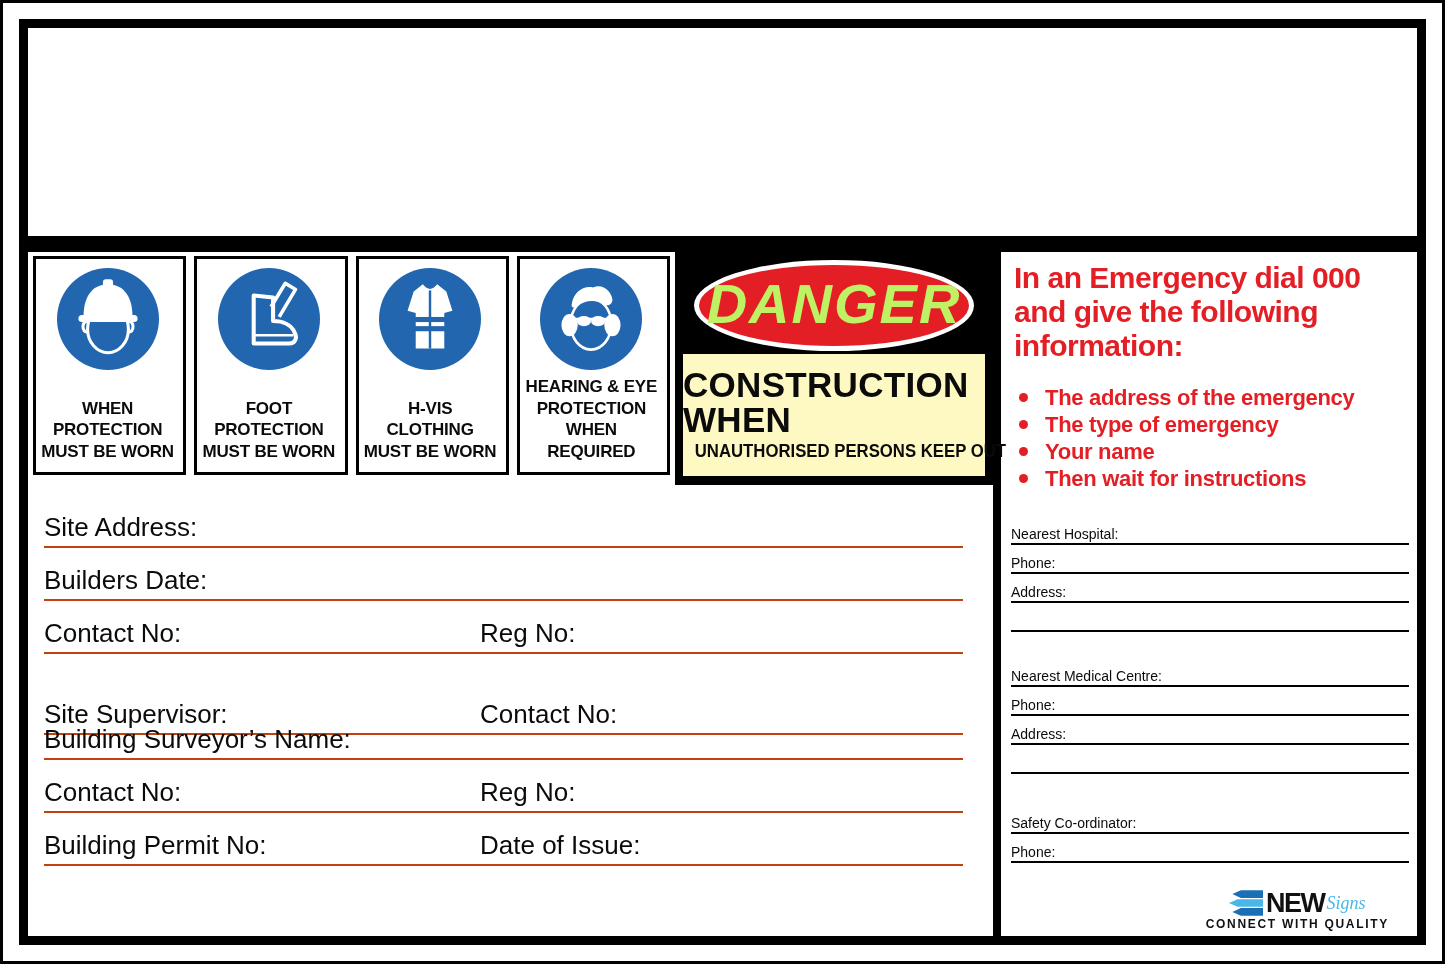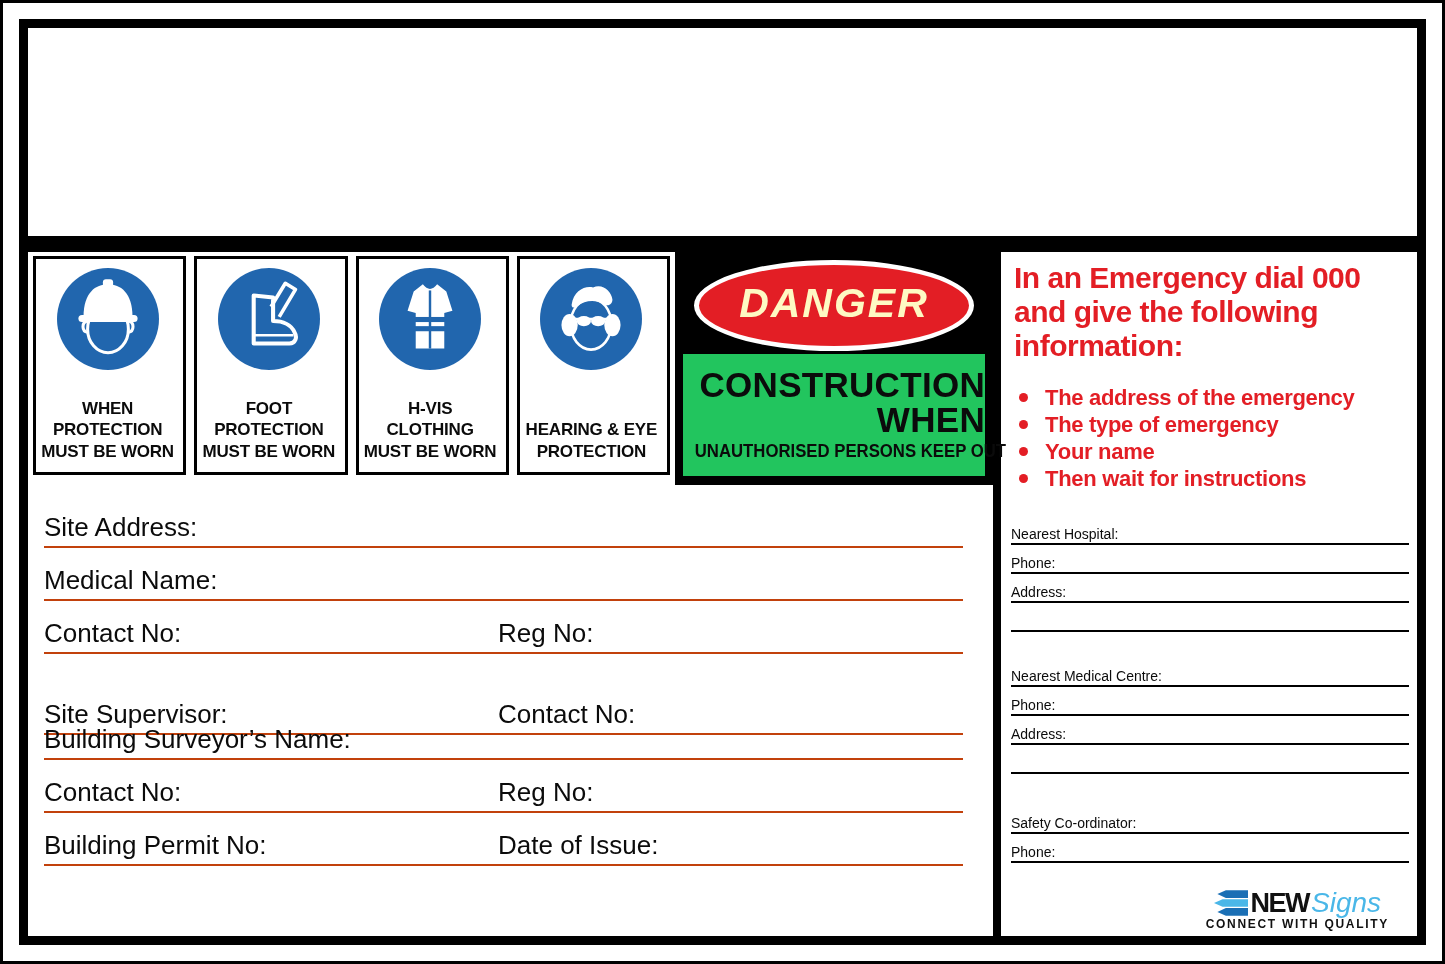--- a/index.html
+++ b/index.html
@@ -29,32 +29,32 @@
   .picto-label{font-weight:bold;font-size:17px;line-height:21.5px;text-align:center;letter-spacing:-0.2px;}
   .ic-bg{fill:var(--blue);}
   .ic-fg{fill:#fff;}
   .ic-st{fill:none;stroke:#fff;}
 
   
   .danger{position:absolute;left:647px;top:224px;width:318px;height:233px;background:#000;}
   .oval{position:absolute;left:19px;top:8px;width:280px;height:91px;background:var(--red);
     border:5px solid #fff;border-radius:50%;box-sizing:border-box;
     display:flex;align-items:center;justify-content:center;}
-  .oval span{color:#fef9c3;font-size:41px;font-weight:900;font-style:italic;letter-spacing:2px;padding-bottom:4px;}
-  .danger-white{position:absolute;left:8px;right:8px;top:102px;bottom:9px;background:#22c55e;
-    text-align:right;padding-top:13px;box-sizing:border-box;}
+  .oval span{color:#bef264;font-size:56px;font-weight:900;font-style:italic;letter-spacing:2px;padding-bottom:4px;}
+  .danger-white{position:absolute;left:8px;right:8px;top:102px;bottom:9px;background:#fef9c3;
+    text-align:left;padding-top:13px;box-sizing:border-box;}
   .d-title{font-size:35px;font-weight:900;line-height:35px;letter-spacing:0.3px;}
   .d-sub{font-size:18px;font-weight:bold;margin-top:4px;white-space:nowrap;}
   .d-sub span{display:inline-block;transform:scaleX(0.93);transform-origin:center;}
 
   
   .form-area{position:absolute;left:16px;top:0;width:919px;height:100%;}
   .f-row{position:absolute;left:0;width:100%;height:36px;border-bottom:2px solid #c2410c;}
   .f-label{position:absolute;bottom:3px;left:0;font-size:26px;white-space:nowrap;}
-  .f-label.second{left:454px;}
+  .f-label.second{left:436px;}
 
   
   .em-panel{position:absolute;left:973px;top:224px;right:0;bottom:0;}
   .em-heading{position:absolute;left:13px;top:9px;right:4px;color:var(--red);
     font-weight:bold;font-size:30px;line-height:34px;letter-spacing:-0.5px;}
   .em-bullets{position:absolute;left:13px;top:132px;right:4px;margin:0;padding:0;list-style:none;}
   .em-bullets li{position:relative;padding-left:31px;color:var(--red);font-weight:bold;
     font-size:22px;line-height:27px;letter-spacing:-0.3px;white-space:nowrap;}
   .em-bullets li::before{content:"";position:absolute;left:5px;top:9px;width:9px;height:9px;
     border-radius:50%;background:var(--red);}
@@ -62,21 +62,21 @@
   .c-group + .c-group{margin-top:26px;}
   .c-group:nth-of-type(3){margin-top:31px;}
   .c-row{height:29px;border-bottom:2px solid #000;box-sizing:border-box;position:relative;}
   .c-label{position:absolute;bottom:1px;left:0;font-size:14px;white-space:nowrap;margin-top:31px;}
 
   
   .logo{position:absolute;right:28px;bottom:5px;text-align:center;}
   .logo-row{display:flex;align-items:center;justify-content:center;gap:3px;}
   .logo-row svg{width:34px;height:26px;display:block;}
   .logo-new{font-size:27px;font-weight:900;letter-spacing:-1.5px;color:#111;line-height:26px;}
-  .logo-signs{font-size:28px;font-style:italic;font-family:Liberation Sans, sans-serif;
+  .logo-signs{font-size:18px;font-style:italic;font-family:Liberation Serif, serif;
     color:var(--logo-light);line-height:22px;margin-left:-1px;}
   .logo-tagline{font-size:12px;font-weight:bold;letter-spacing:1.7px;color:#111;margin-top:1px;}
 </style>
 </head>
 <body>
 
 <div class="sheet">
   <div class="frame">
 
     <div class="top-blank"></div>
@@ -134,20 +134,21 @@
       <path class="ic-fg" d="M31 36 C33 22 44 17 52 19 C62 15 70 23 71 31 C71 35 68 38 63 36 C54 30 44 32 37 37 C33 40 31 39 31 36 Z"></path>
       <ellipse class="ic-fg" cx="29" cy="56" rx="8" ry="11"></ellipse>
       <ellipse class="ic-fg" cx="71" cy="56" rx="8" ry="11"></ellipse>
       <path class="ic-st" d="M31 50 L69 50" stroke-width="2.5"></path>
       <ellipse class="ic-fg" cx="43" cy="52" rx="7" ry="5"></ellipse>
       <ellipse class="ic-fg" cx="57" cy="52" rx="7" ry="5"></ellipse>
     </svg>
           <div class="picto-label">
             <div>HEARING &amp; EYE</div>
             <div>PROTECTION</div>
+            <div>WHEN REQUIRED</div>
           </div>
         </div>
       </div>
 
     <div class="danger">
       <div class="oval">
         <span>DANGER</span>
       </div>
       <div class="danger-white">
         <div class="d-title">CONSTRUCTION</div>
@@ -156,21 +157,21 @@
           <span>UNAUTHORISED PERSONS KEEP OUT</span>
         </div>
       </div>
     </div>
 
     <div class="form-area" id="form-area">
         <div class="f-row" style="top: 482px;">
           <span class="f-label">Site Address:</span>
         </div>
         <div class="f-row" style="top: 535px;">
-          <span class="f-label">Medical Name:</span>
+          <span class="f-label">Builders Date:</span>
         </div>
         <div class="f-row" style="top: 588px;">
           <span class="f-label">Contact No:</span>
           <span class="f-label second">Reg No:</span>
         </div>
         <div class="f-row" style="top: 641px; margin-top: 28px;">
           <span class="f-label">Site Supervisor:</span>
           <span class="f-label second">Contact No:</span>
         </div>
         <div class="f-row" style="top: 694px;">

